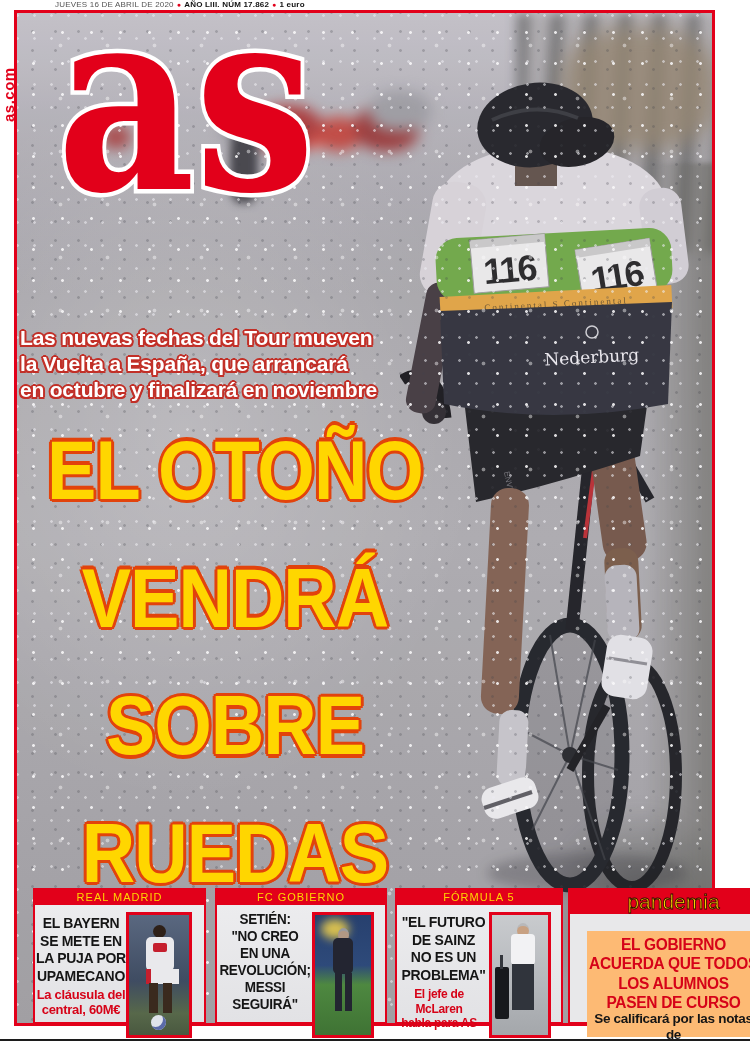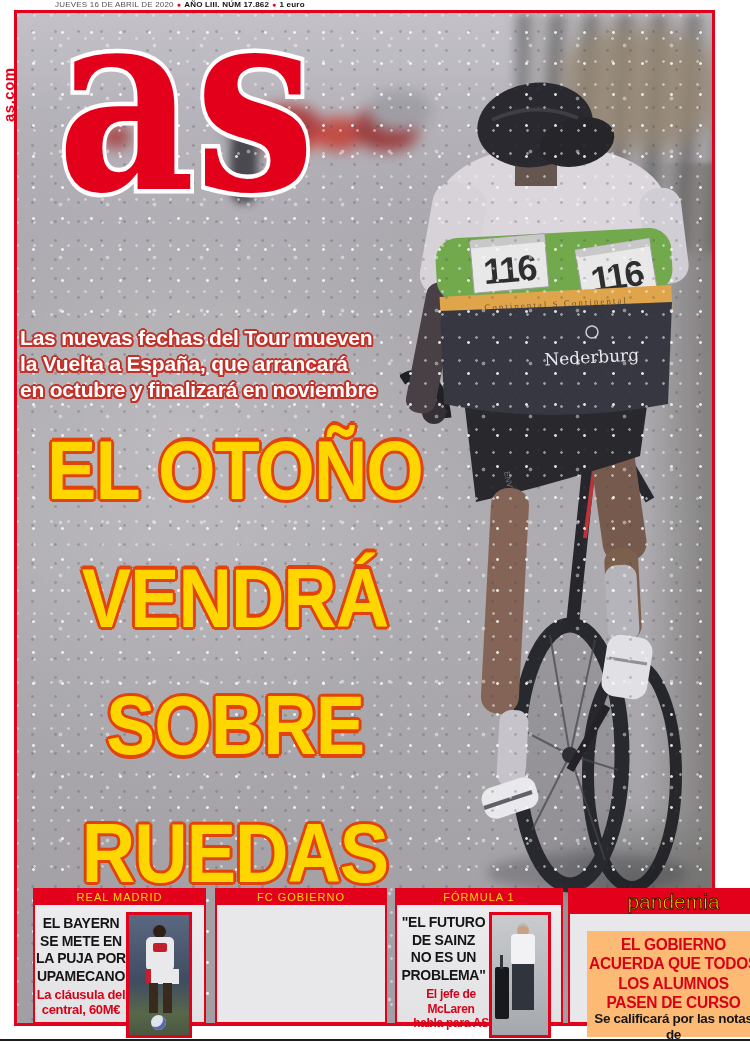--- a/index.html
+++ b/index.html
@@ -223,30 +223,46 @@
         <i style="left:17px;top:54px;width:28px;height:15px;background:#e9e9ec;border-left:5px solid #c51f2e;"></i>
         <i style="left:20px;top:68px;width:9px;height:30px;background:#3a2a1e;"></i>
         <i style="left:34px;top:68px;width:9px;height:30px;background:#3a2a1e;"></i>
         <i style="left:22px;top:100px;width:15px;height:15px;border-radius:50%;background:#dfe3ea;box-shadow:inset -3px -3px 0 #5a6aa8;"></i>
       </div>
     </div>
   </div>
 
   <div class="panel" style="left:215px;width:172px;">
     <div class="panel-bar">FC GOBIERNO</div>
+    <div class="panel-body">
+      <div class="p-title" style="left:0px;top:6px;width:96px;font-size:13.5px;line-height:16px;">SETIÉN:
+"NO CREO
+EN UNA
+REVOLUCIÓN;
+MESSI
+SEGUIRÁ"</div>
+      <div class="p-sub" style="left:0px;top:108px;width:96px;font-size:12px;"></div>
+      <div class="p-photo scene2" style="left:95px;top:7px;width:62px;height:126px;">
+        <i style="left:6px;top:4px;width:28px;height:20px;border-radius:50%;background:#d8c050;filter:blur(5px);"></i>
+        <i style="left:23px;top:13px;width:11px;height:11px;border-radius:50%;background:#b09884;border-top:3px solid #9a9a9c;"></i>
+        <i style="left:18px;top:23px;width:20px;height:36px;border-radius:5px;background:#232531;"></i>
+        <i style="left:20px;top:58px;width:7px;height:38px;background:#232531;"></i>
+        <i style="left:30px;top:58px;width:7px;height:38px;background:#232531;"></i>
+      </div>
+    </div>
   </div>
 
   <div class="panel" style="left:395px;width:168px;">
-    <div class="panel-bar">FÓRMULA 1</div>
+    <div class="panel-bar">FÓRMULA 5</div>
     <div class="panel-body">
       <div class="p-title" style="left:0px;top:8px;width:93px;font-size:14px;line-height:16.5px;">"EL FUTURO
 DE SAINZ
 NO ES UN
 PROBLEMA"</div>
-      <div class="p-sub" style="left:-2px;top:82px;width:88px;font-size:12px;line-height:14.5px;padding-left:12px;">El jefe de McLaren
+      <div class="p-sub" style="left:-2px;top:82px;width:88px;font-size:12px;line-height:14.5px;">El jefe de McLaren
 habla para AS</div>
       <div class="p-photo scene3" style="left:92px;top:7px;width:62px;height:126px;">
         <i style="left:25px;top:8px;width:12px;height:12px;border-radius:50%;background:#c8a182;border-top:3px solid #b8b8ba;"></i>
         <i style="left:19px;top:19px;width:24px;height:31px;border-radius:4px;background:#f2f2f4;"></i>
         <i style="left:20px;top:49px;width:22px;height:46px;background:#30343c;"></i>
         <i style="left:3px;top:52px;width:14px;height:52px;background:#17191d;border-radius:2px;"></i>
         <i style="left:8px;top:40px;width:3px;height:14px;background:#33363c;"></i>
       </div>
     </div>
   </div>

